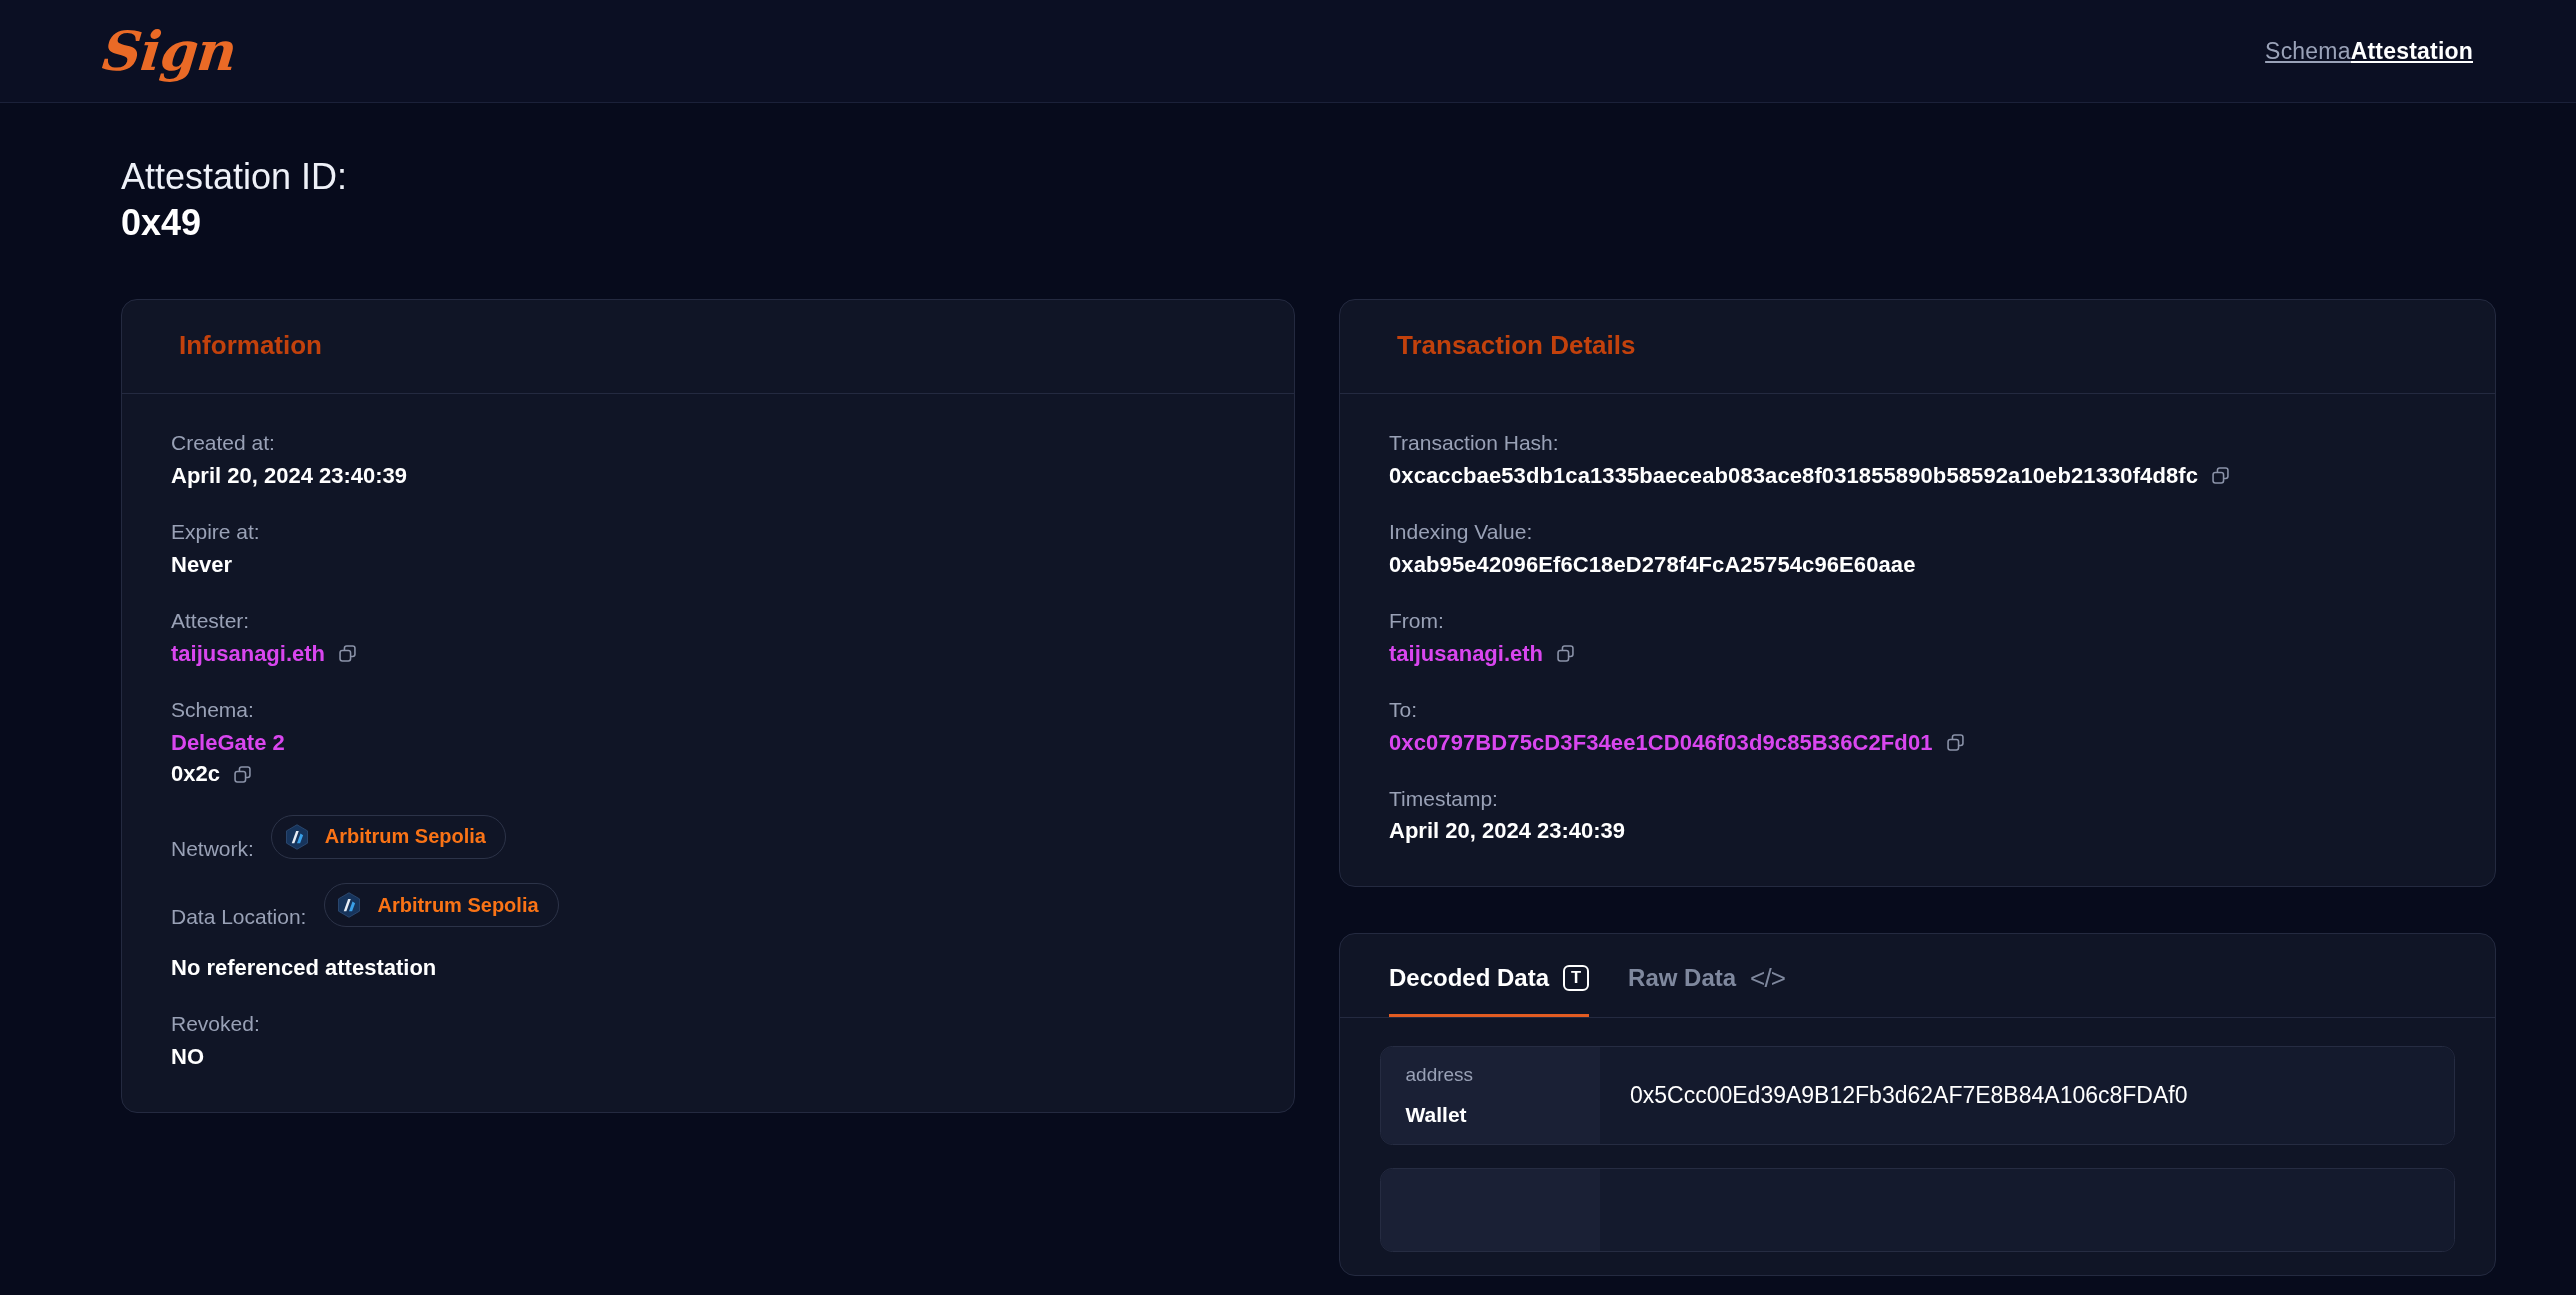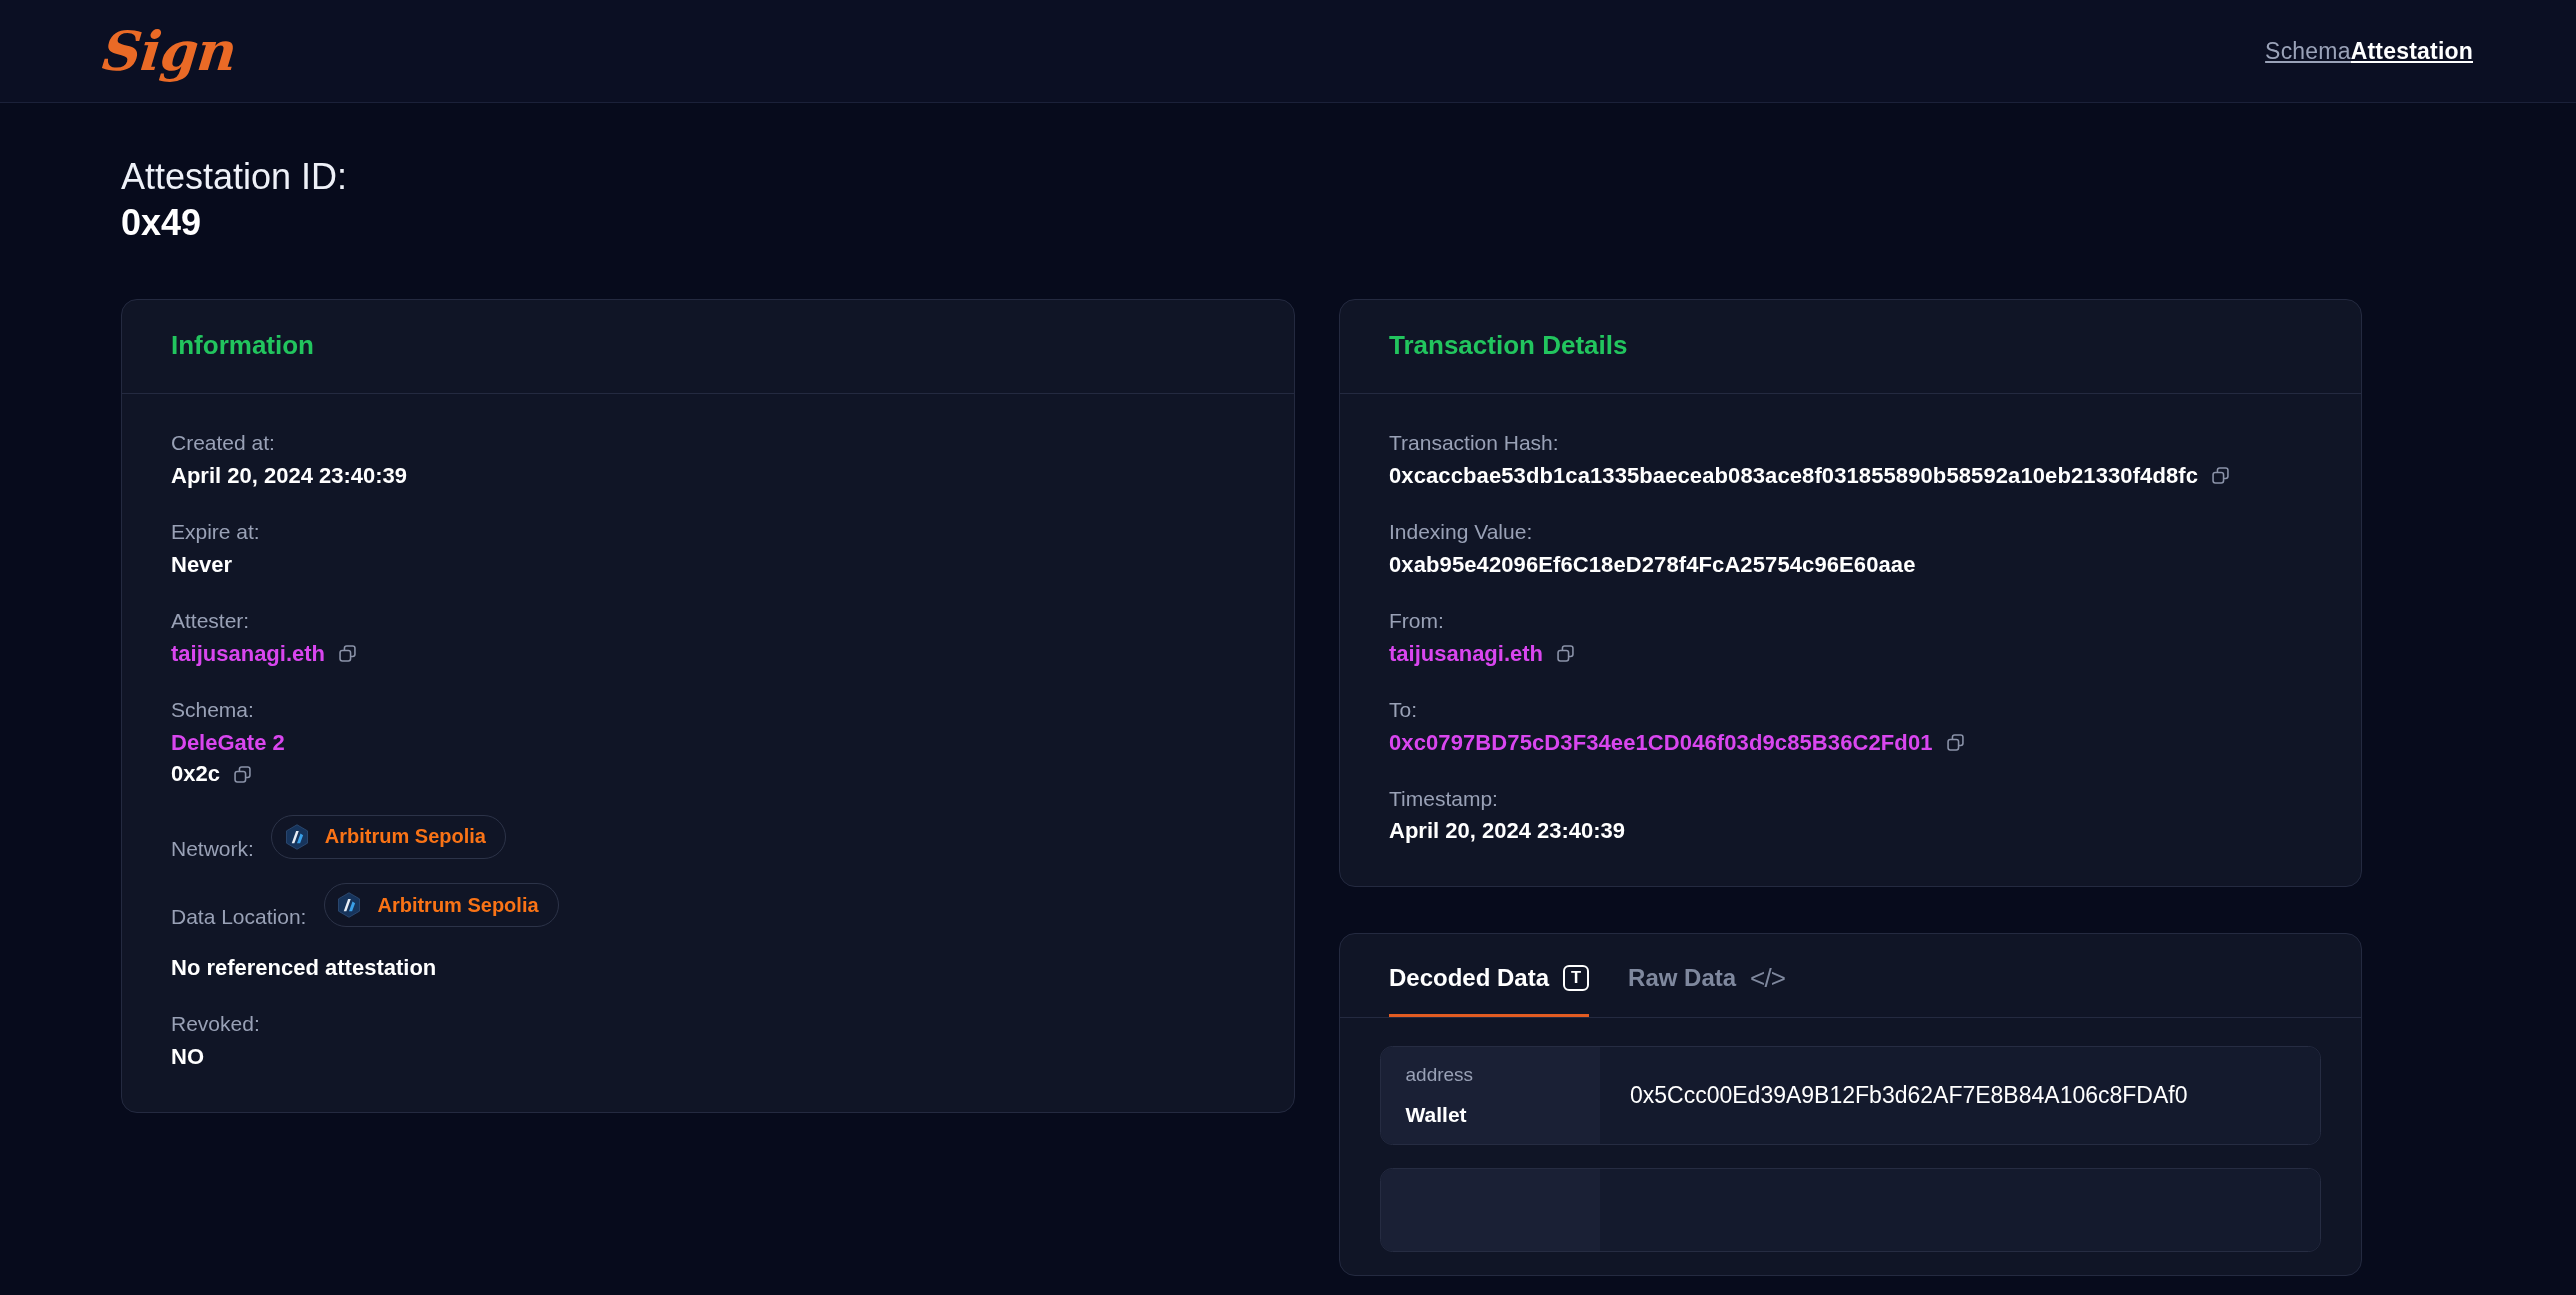--- a/index.html
+++ b/index.html
@@ -42,33 +42,33 @@
   .page-head .lbl { font-size: 36px; color: #eef1f8; line-height: 1.28; font-weight: 400; }
   .page-head .val { font-size: 36px; color: #ffffff; font-weight: 700; line-height: 1.28; }
 
   
   .columns {
     display: flex; gap: 44px;
     padding: 53px 103px 0 121px;
     align-items: flex-start;
   }
   .col-left  { width: 1174px; flex: none; }
-  .col-right { width: 1023px; flex: none; display: flex; flex-direction: column; gap: 46px; }
+  .col-right { width: 1157px; flex: none; display: flex; flex-direction: column; gap: 46px; }
 
   .card {
     background: #101526;
     border: 0.9px solid #242a40;
     border-radius: 16px;
     overflow: hidden;
   }
   .card-head {
     padding: 30px 49px 32px 49px;
     border-bottom: 0.9px solid #242a40;
   }
-  .card-title { font-size: 26px; font-weight: 700; color: #22c55e; }
+  .card-title { font-size: 26px; font-weight: 700; color: #c2410c; margin-left: 8px; }
   .card-body { padding: 33px 49px 39px 49px; }
 
   .field { margin-bottom: 24.5px; }
   .field:last-child { margin-bottom: 0; }
   .f-label { font-size: 21px; color: #99a1b6; line-height: 1.55; }
   .f-value { font-size: 22px; color: #ffffff; font-weight: 700; line-height: 1.45; display: flex; align-items: center; gap: 12.3px; flex-wrap: wrap; }
   .f-value.link { color: #d946ef; }
   .f-value.mono-ish { letter-spacing: 0.1px; }
 
   .inline-row { display: flex; align-items: flex-end; gap: 17.5px; }

